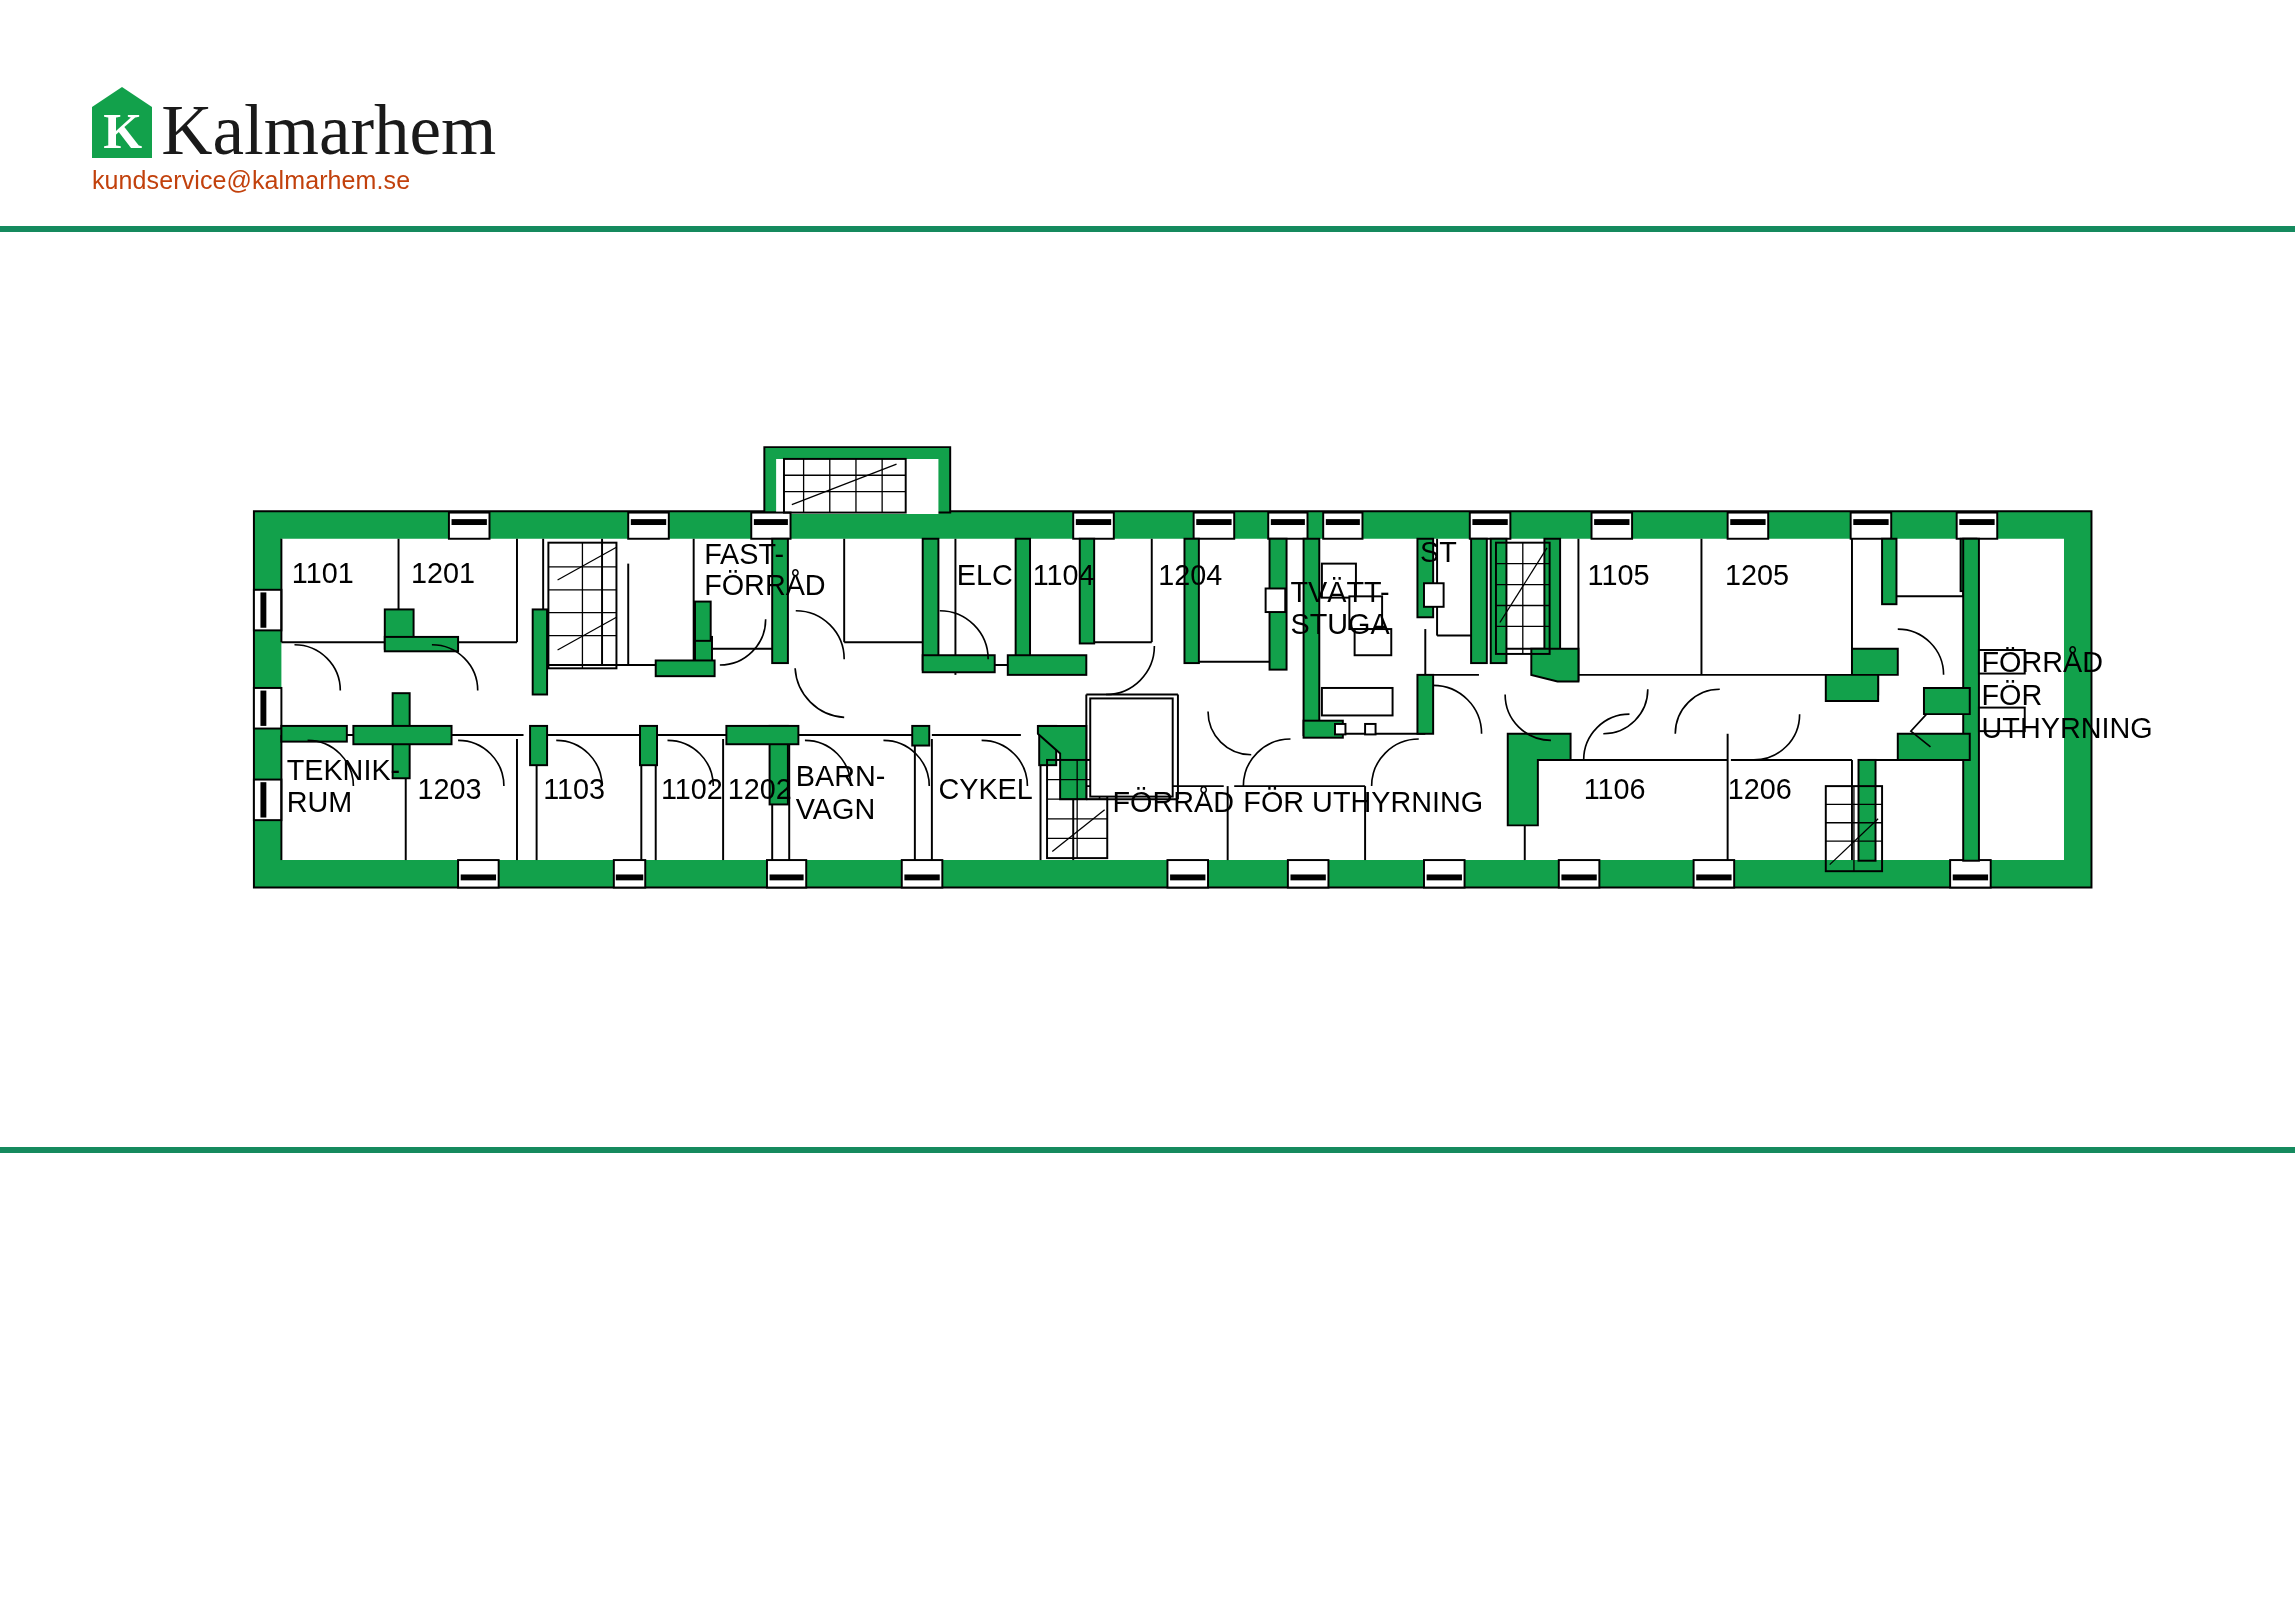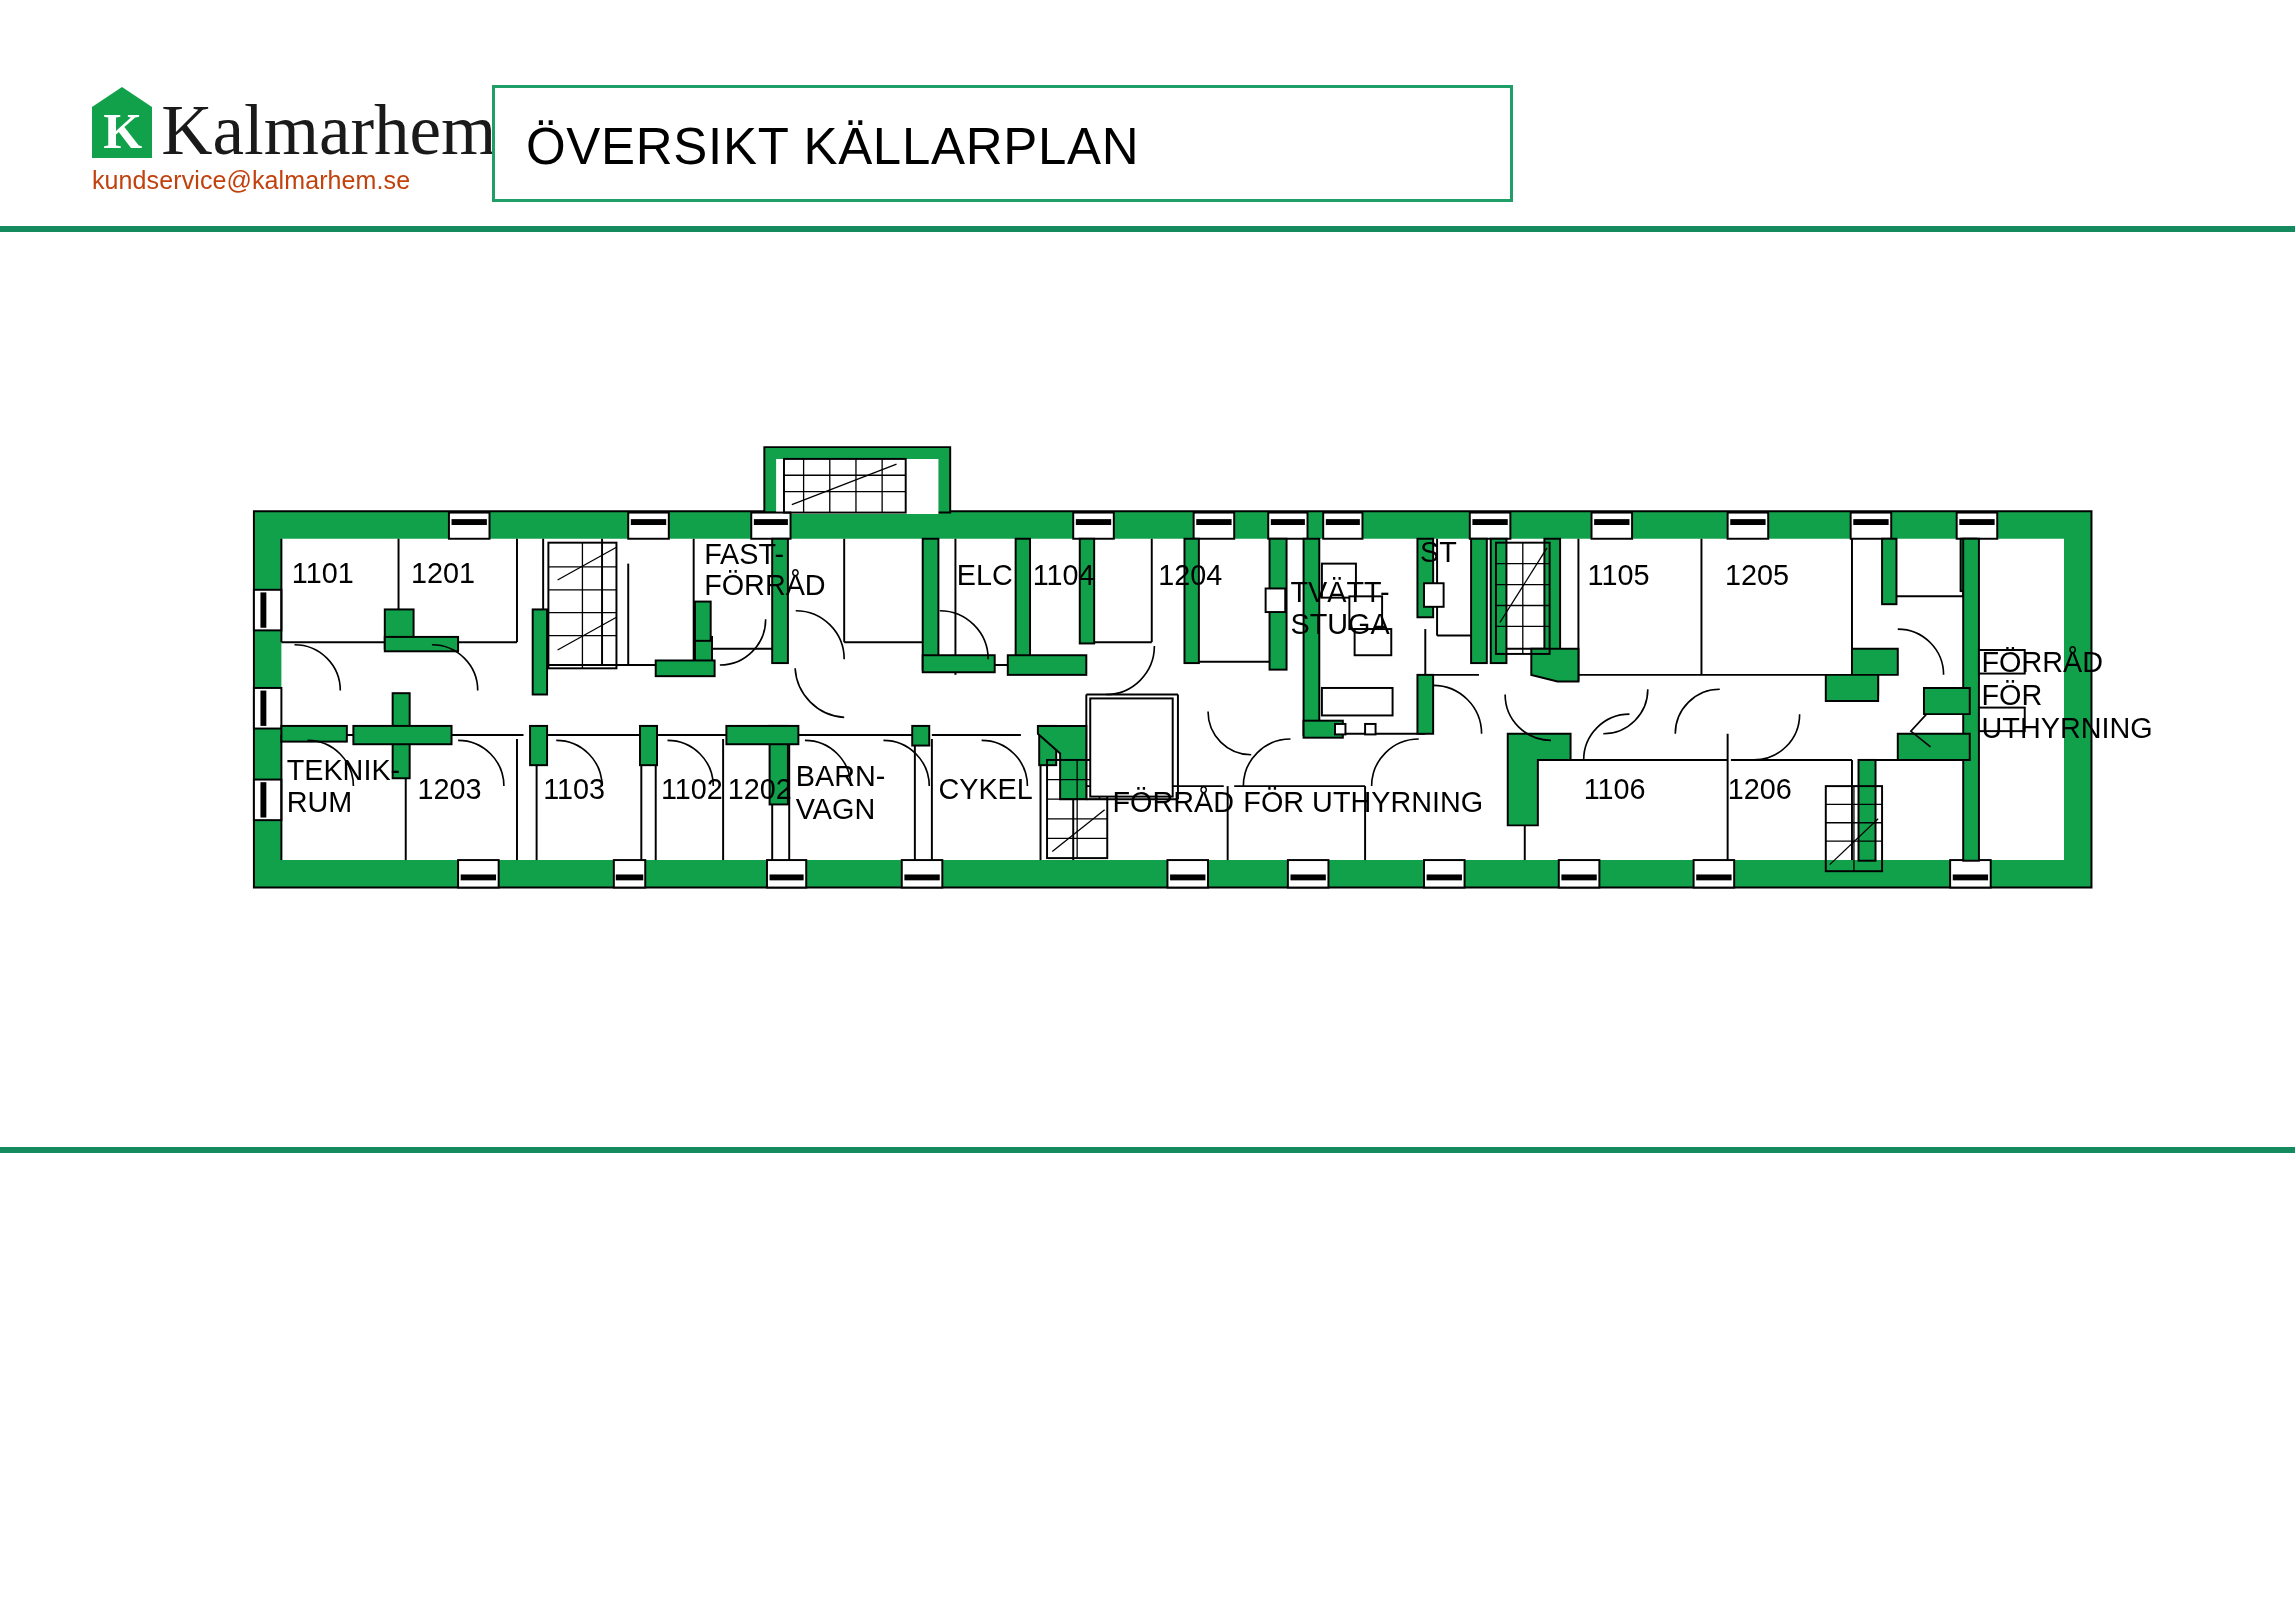--- a/index.html
+++ b/index.html
@@ -69,23 +69,20 @@
     <div id="logo-row">
       <div id="logo-mark">
         <div class="house"></div>
         <div class="kglyph">K</div>
       </div>
       <div id="logo-word">Kalmarhem</div>
     </div>
     <div id="logo-mail">kundservice@kalmarhem.se</div>
   </div>
 
-  <div id="title-box">
-    <div id="title-text">ÖVERSIKT KÄLLARPLAN</div>
-  </div>
 
   <div class="rule" id="rule-top"></div>
 </div>
 
 <div class="rule" id="rule-bottom"></div>
 
 <div id="plan-wrap">
 <svg id="plan-svg" width="2295" height="655" viewBox="0 0 3507 1000">
 
   <g>

